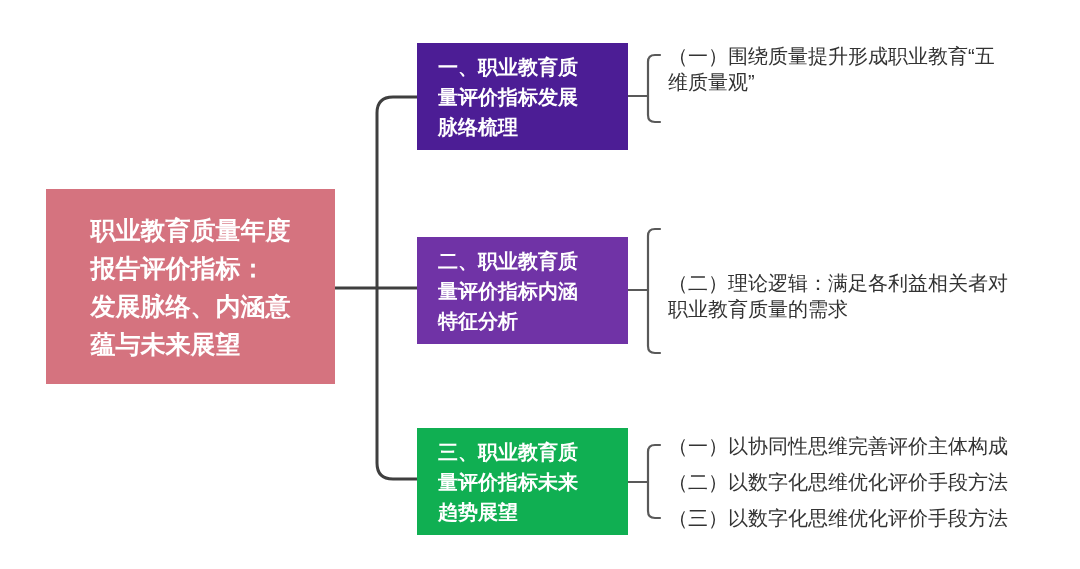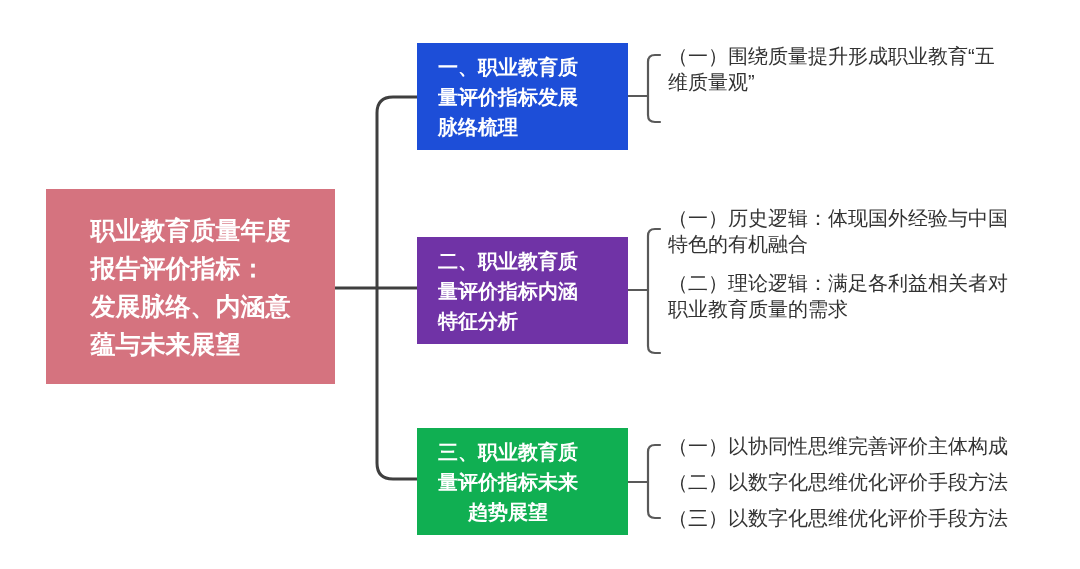--- a/index.html
+++ b/index.html
@@ -49,37 +49,35 @@
 
     <path class="bracket" d="M628,482 L648,482"></path>
     <path class="bracket" d="M660,445 L655,445 Q648,445 648,452 L648,511 Q648,518 655,518 L660,518"></path>
   </svg>
 
   <div class="node root-box" style="background-color: rgb(213, 115, 127);">职业教育质量年度
 报告评价指标：
 发展脉络、内涵意
 蕴与未来展望</div>
 
-  <div class="node branch-box branch-1" style="background-color: #1d4ed8;">一、职业教育质
+  <div class="node branch-box branch-1" style="background-color: #4c1d95;">一、职业教育质
 量评价指标发展
 脉络梳理</div>
 
   <div class="node branch-box branch-2" style="background-color: rgb(112, 51, 166);">二、职业教育质
 量评价指标内涵
 特征分析</div>
 
-  <div class="node branch-box branch-3" style="background-color: rgb(16, 175, 82); text-align: center;">三、职业教育质
+  <div class="node branch-box branch-3" style="background-color: rgb(16, 175, 82);">三、职业教育质
 量评价指标未来
 趋势展望</div>
 
   <div class="leaf l11">（一）围绕质量提升形成职业教育“五
 维质量观”</div>
 
-  <div class="leaf l21">（一）历史逻辑：体现国外经验与中国
-特色的有机融合</div>
   <div class="leaf l22">（二）理论逻辑：满足各利益相关者对
 职业教育质量的需求</div>
 
   <div class="leaf l31">（一）以协同性思维完善评价主体构成</div>
   <div class="leaf l32">（二）以数字化思维优化评价手段方法</div>
   <div class="leaf l33">（三）以数字化思维优化评价手段方法</div>
 
 </div>
 
 </body></html>

